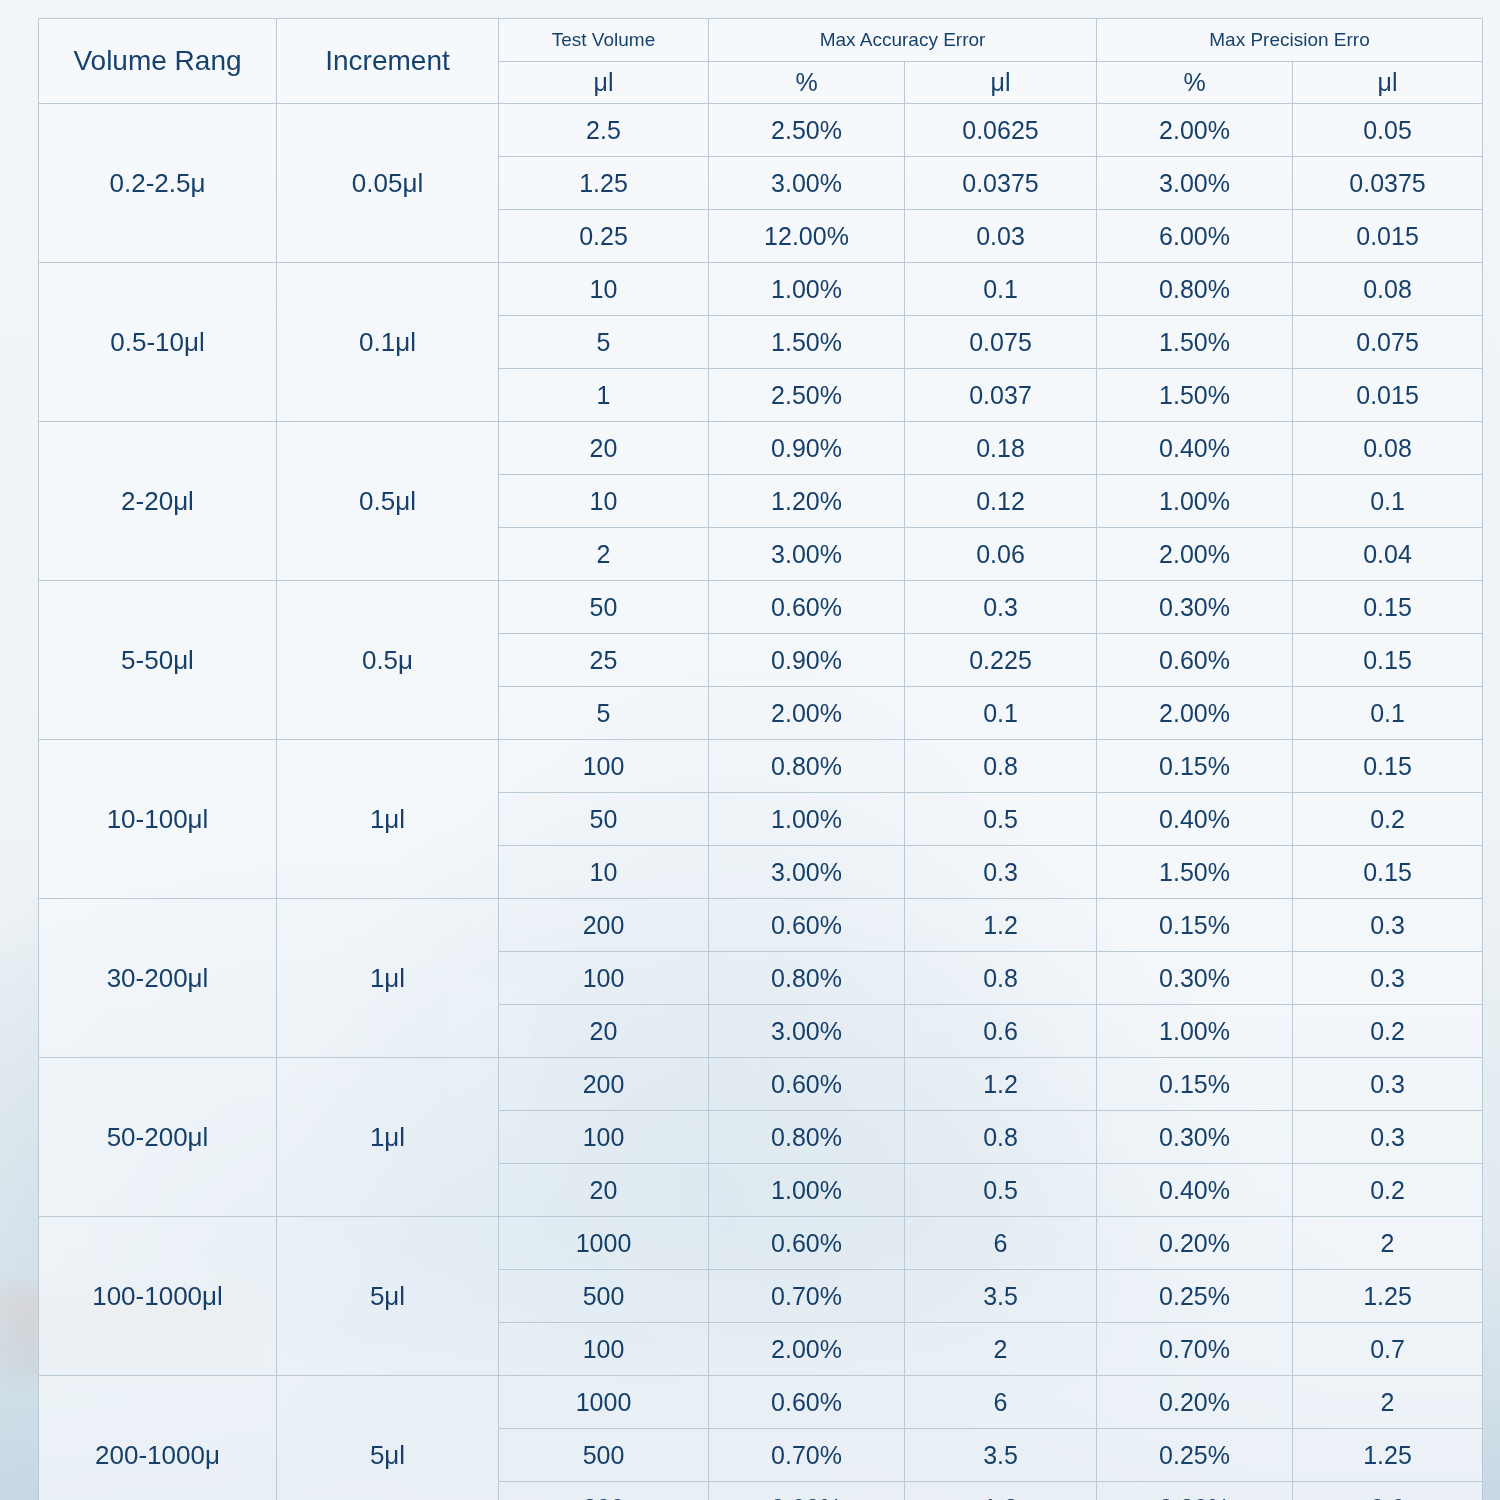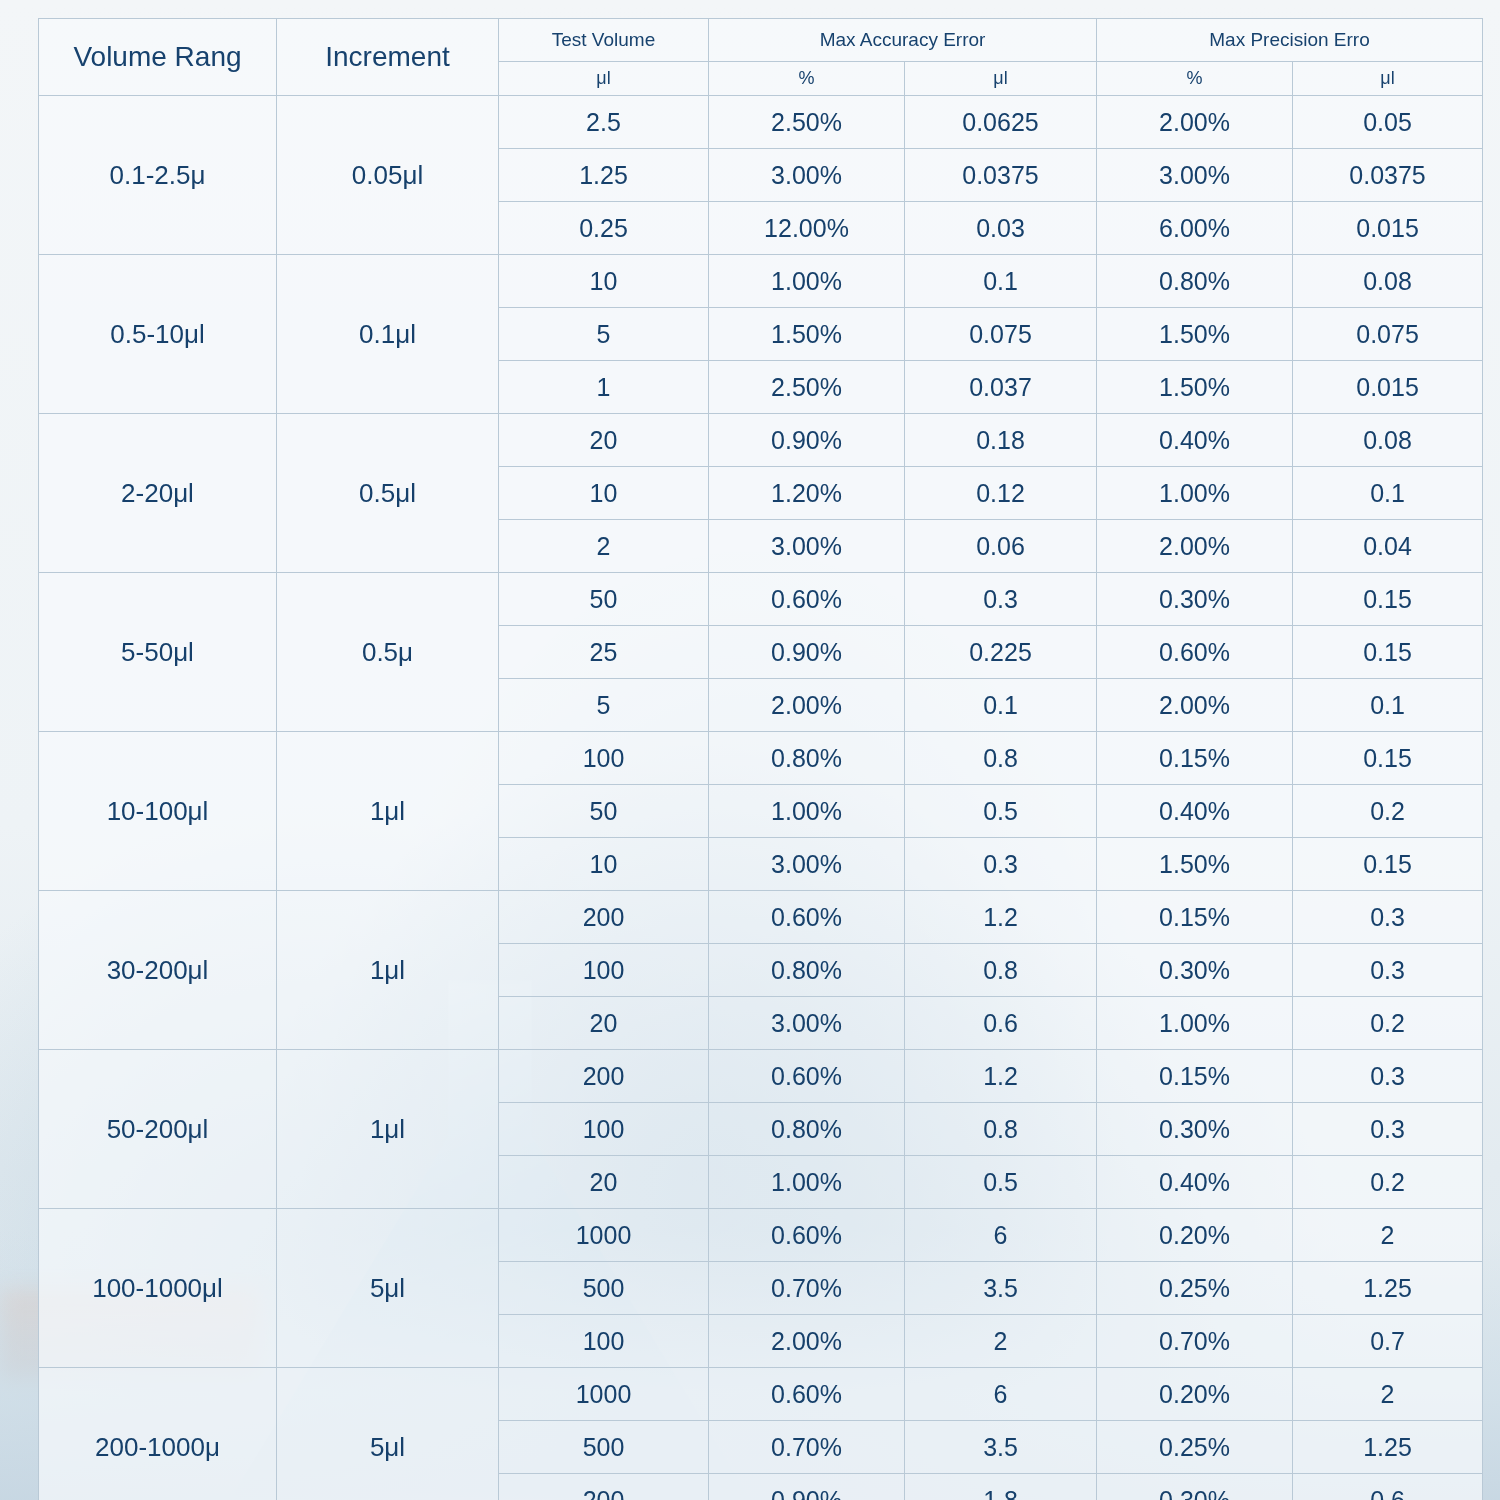--- a/index.html
+++ b/index.html
@@ -78,21 +78,21 @@
   thead th {
     background: rgba(245,249,251,0.80);
     color: #17426e;
     font-weight: bold;
   }
   .h-main {
     font-size: 19px;
     padding: 10px 4px;
   }
   .h-unit {
-    font-size: 18px;
+    font-size: 25px;
     padding: 6px 4px;
   }
   .h-tall {
     font-size: 28px;
   }
   tbody td {
     font-size: 25px;
     padding: 6px 4px;
     height: 40px;
   }
@@ -138,21 +138,21 @@
       <tr>
         <th class="h-unit">μl</th>
         <th class="h-unit">%</th>
         <th class="h-unit">μl</th>
         <th class="h-unit">%</th>
         <th class="h-unit">μl</th>
       </tr>
     </thead>
     <tbody id="tbody">
         <tr>
-          <td class="range" rowspan="3">0.1-2.5μ</td>
+          <td class="range" rowspan="3">0.2-2.5μ</td>
           <td class="incr" rowspan="3">0.05μl</td>
           <td>2.5</td>
           <td>2.50%</td>
           <td>0.0625</td>
           <td>2.00%</td>
           <td>0.05</td>
         </tr>
         <tr>
           <td>1.25</td>
           <td>3.00%</td>

